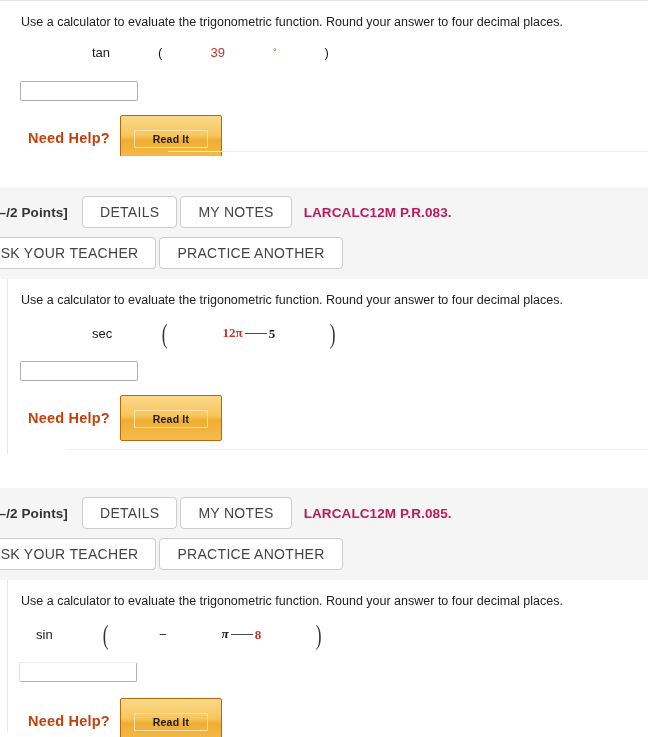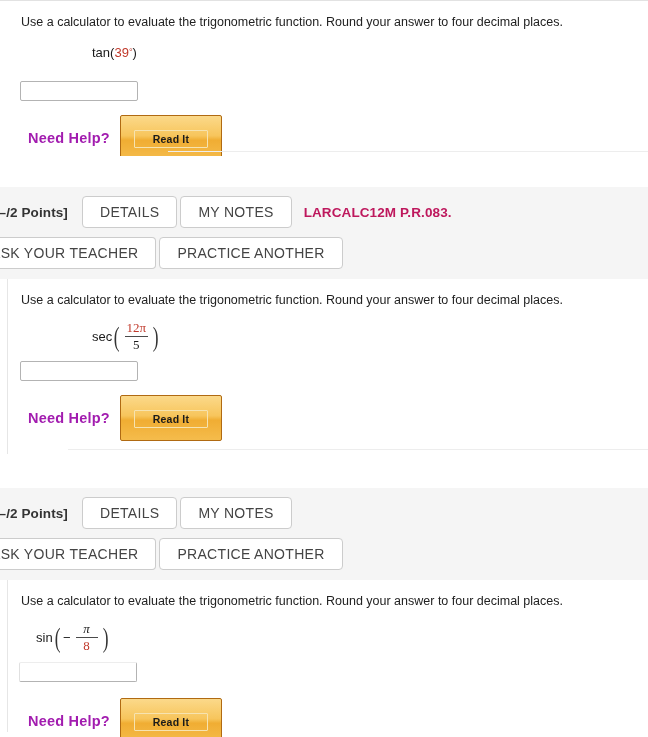--- a/index.html
+++ b/index.html
@@ -116,20 +116,21 @@
     padding-left: 92px;
     padding-top: 12px;
     font-family: "Liberation Serif", serif;
     color: #1a1a1a;
     height: 34px;
   }
   .math-inline {
     display: inline-flex;
     align-items: center;
     font-size: 14px;
+    gap: 48px;
   }
   .fn {
     font-family: "Liberation Sans", sans-serif;
     font-size: 13px;
     color: #1a1a1a;
   }
   .paren {
     font-size: 28px;
     font-family: "Liberation Serif", serif;
     font-weight: 300;
@@ -139,25 +140,26 @@
     display: inline-block;
   }
   .minus-sign {
     font-size: 13px;
     color: #1a1a1a;
     padding: 0 2px 0 1px;
     font-family: "Liberation Sans", sans-serif;
   }
   .frac {
     display: inline-flex;
-    flex-direction: column;
+    flex-direction: row;
     align-items: center;
     justify-content: flex-start;
     padding: 0 3px;
     line-height: 1.05;
+    font-weight: bold;
   }
   .frac .num {
     font-size: 13px;
     padding: 0 2px 1px 2px;
     font-family: "Liberation Serif", serif;
   }
   .frac .bar {
     width: 100%;
     min-width: 22px;
     height: 1px;
@@ -208,21 +210,21 @@
   
   .help-row {
     display: flex;
     align-items: center;
     padding-left: 28px;
     padding-top: 14px;
   }
   .need-help {
     font-size: 14.5px;
     font-weight: bold;
-    color: #a21caf;
+    color: #c2410c;
     margin-right: 10px;
     letter-spacing: 0.2px;
   }
   .read-it {
     display: inline-block;
     border: 1px solid #b06a12;
     background: linear-gradient(180deg, #fbd98a 0%, #f7c55c 45%, #f0ad33 55%, #f5bc4c 100%);
     border-radius: 2px;
     padding: 13px;
     cursor: pointer;
@@ -342,20 +344,21 @@
   </div>
 
   <div class="gap-strip" style="top:458px;height:30px;"></div>
 
   <div class="problem" style="top:488px;">
     <div class="prob-header">
       <div class="prob-header-row row1">
         <span class="points-label">[–/2 Points]</span>
         <button class="hdr-btn">DETAILS</button>
         <button class="hdr-btn">MY NOTES</button>
+        <span class="assign-label">LARCALC12M P.R.085.</span>
       </div>
       <div class="prob-header-row row2">
         <button class="hdr-btn cut-left">ASK YOUR TEACHER</button>
         <button class="hdr-btn">PRACTICE ANOTHER</button>
       </div>
     </div>
 
     <div class="prob-body">
       <div class="left-hairline" style="top:0;height:152px;"></div>
 

